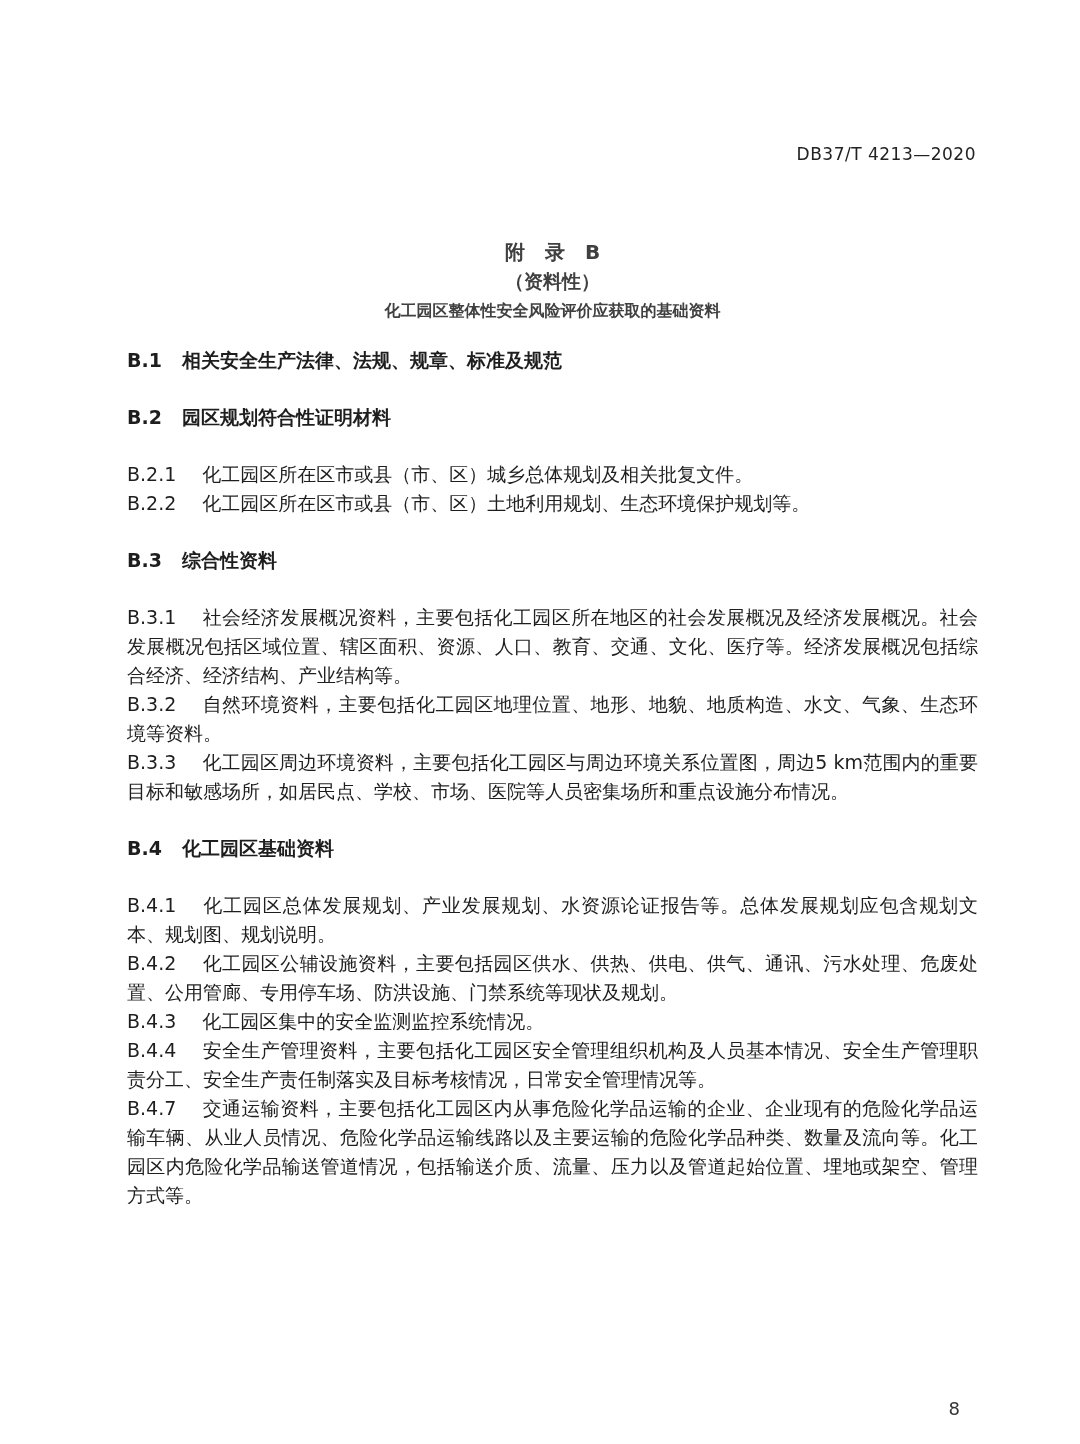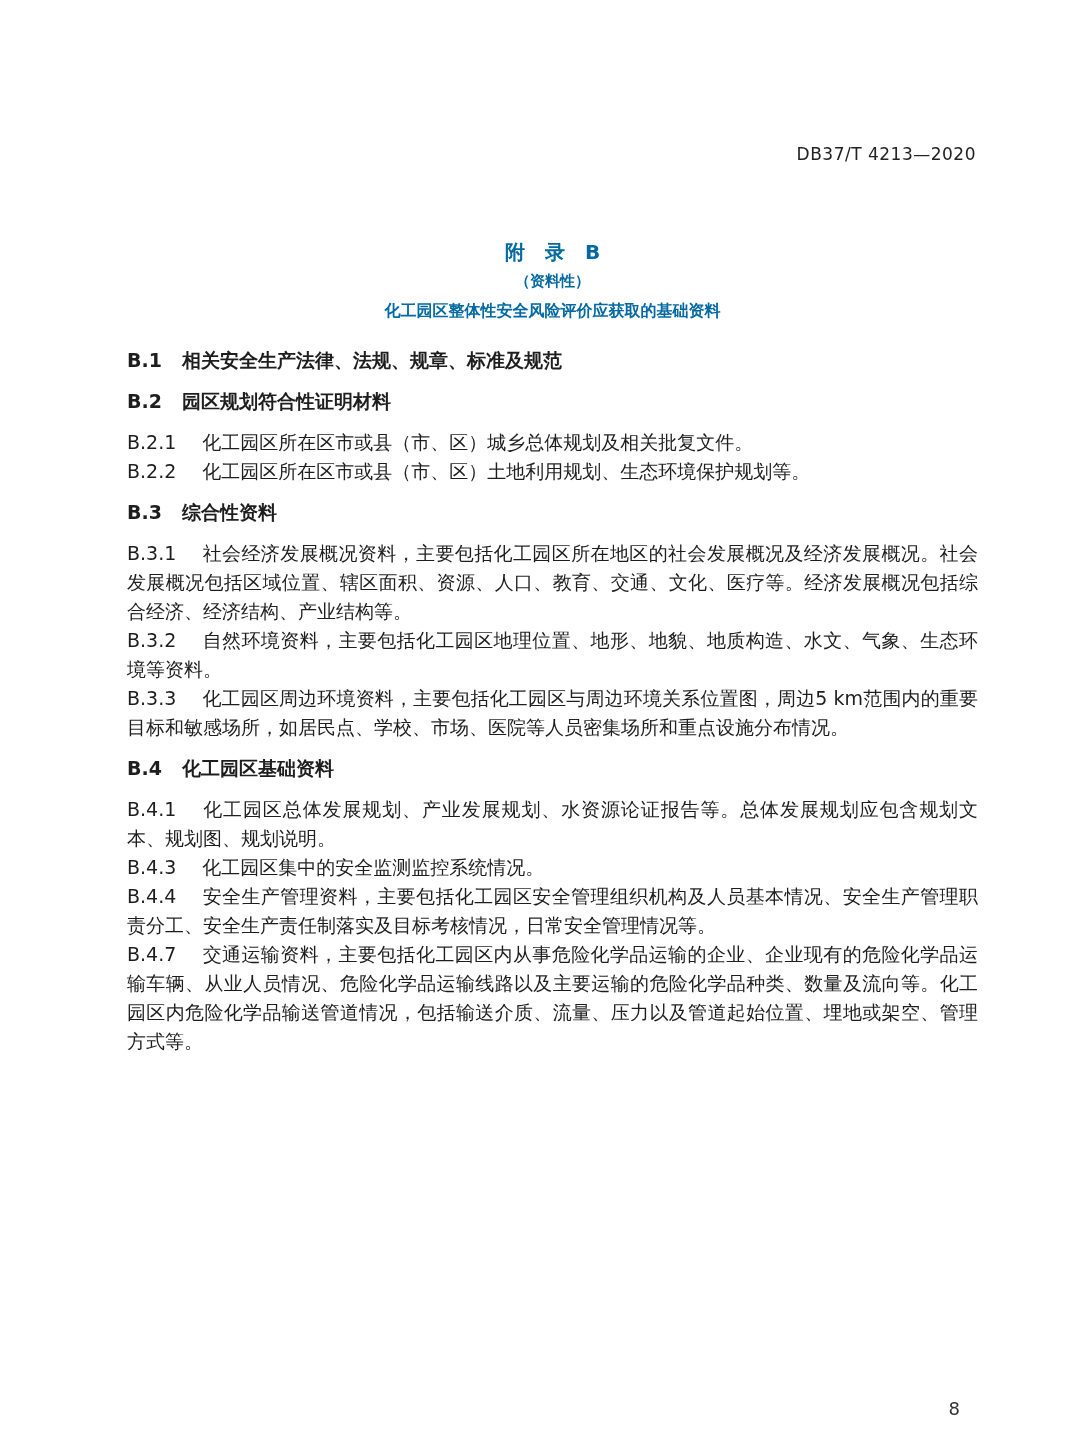--- a/index.html
+++ b/index.html
@@ -26,28 +26,28 @@
     white-space: nowrap;
     margin-top: 13px;
   }
   .title-block {
     position: absolute;
     top: 238px;
     left: 127px;
     width: 851px;
     text-align: center;
     font-weight: bold;
-    color: #0369a1;
+    color: #404040;
   }
   .appendix-label {
     font-size: 20px;
     line-height: 29px;
   }
   .appendix-note {
-    font-size: 15px;
+    font-size: 19px;
     line-height: 29px;
   }
   .appendix-title {
     font-size: 16px;
     line-height: 29px;
   }
   .content {
     position: absolute;
     top: 346px;
     left: 127px;
@@ -55,21 +55,21 @@
     font-size: 19px;
     line-height: 29px;
     text-align: justify;
     color: #1e1e1e;
   }
   .content p {
     margin: 0;
   }
   .sec {
     font-weight: bold;
-    margin: 12px 0 !important;
+    margin: 28px 0 !important;
     text-align: left;
   }
   .sec.first {
     margin-top: 0 !important;
   }
   .num {
     display: inline-block;
     margin-right: 20px;
   }
   .cl .num {
@@ -107,20 +107,21 @@
 
     <p class="sec"><span class="num">B.3</span><span>综合性资料</span></p>
 
     <p class="cl"><span class="num">B.3.1</span><span>社会经济发展概况资料，主要包括化工园区所在地区的社会发展概况及经济发展概况。社会发展概况包括区域位置、辖区面积、资源、人口、教育、交通、文化、医疗等。经济发展概况包括综合经济、经济结构、产业结构等。</span></p>
     <p class="cl"><span class="num">B.3.2</span><span>自然环境资料，主要包括化工园区地理位置、地形、地貌、地质构造、水文、气象、生态环境等资料。</span></p>
     <p class="cl"><span class="num">B.3.3</span><span>化工园区周边环境资料，主要包括化工园区与周边环境关系位置图，周边5 km范围内的重要目标和敏感场所，如居民点、学校、市场、医院等人员密集场所和重点设施分布情况。</span></p>
 
     <p class="sec"><span class="num">B.4</span><span>化工园区基础资料</span></p>
 
     <p class="cl"><span class="num">B.4.1</span><span>化工园区总体发展规划、产业发展规划、水资源论证报告等。总体发展规划应包含规划文本、规划图、规划说明。</span></p>
+    <p class="cl"><span class="num">B.4.2</span><span>化工园区公辅设施资料，主要包括园区供水、供热、供电、供气、通讯、污水处理、危废处置、公用管廊、专用停车场、防洪设施、门禁系统等现状及规划。</span></p>
     <p class="cl"><span class="num">B.4.3</span><span>化工园区集中的安全监测监控系统情况。</span></p>
     <p class="cl"><span class="num">B.4.4</span><span>安全生产管理资料，主要包括化工园区安全管理组织机构及人员基本情况、安全生产管理职责分工、安全生产责任制落实及目标考核情况，日常安全管理情况等。</span></p>
     <p class="cl"><span class="num">B.4.7</span><span>交通运输资料，主要包括化工园区内从事危险化学品运输的企业、企业现有的危险化学品运输车辆、从业人员情况、危险化学品运输线路以及主要运输的危险化学品种类、数量及流向等。化工园区内危险化学品输送管道情况，包括输送介质、流量、压力以及管道起始位置、埋地或架空、管理方式等。</span></p>
 
   </div>
 
   <div class="page-number">8</div>
 
 </div>
 

